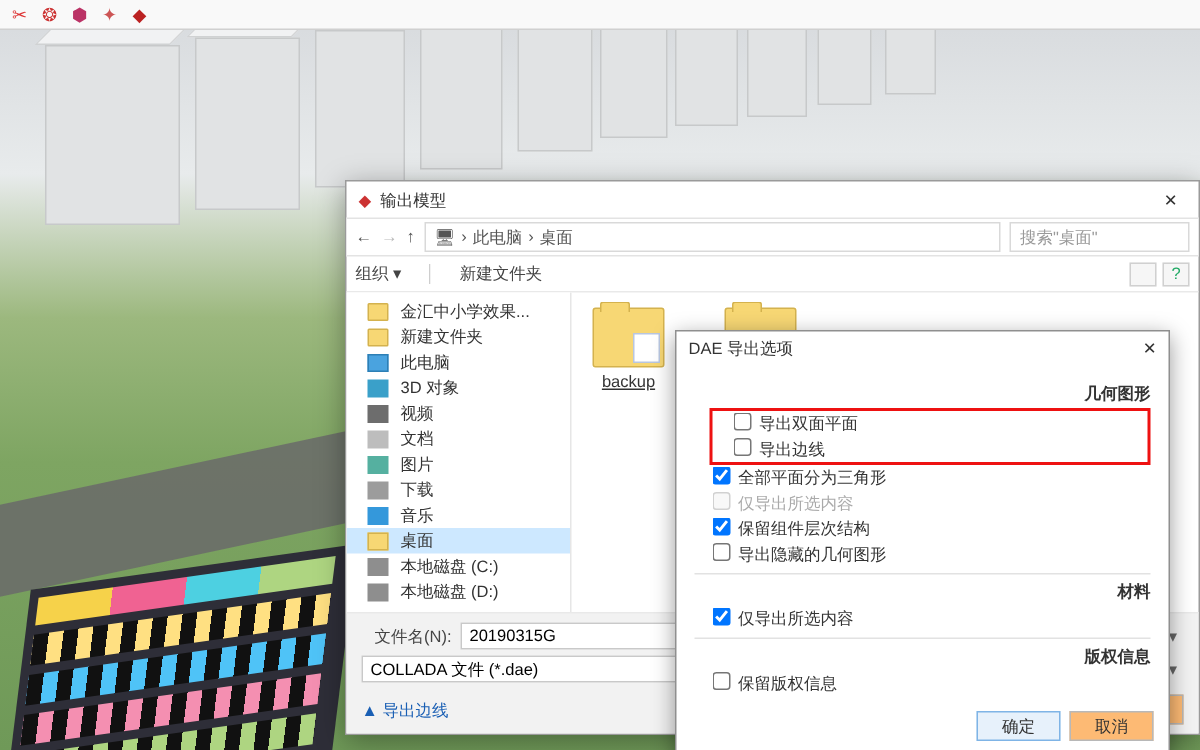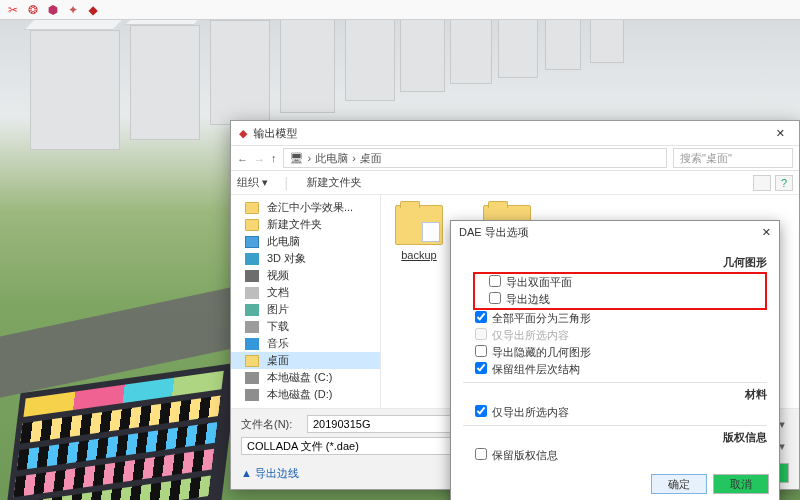--- a/index.html
+++ b/index.html
@@ -47,26 +47,26 @@
 .ico-drv { background: #8e8e8e; }
 
 .filepane { flex: 1; padding: 10px 8px; display: flex; gap: 28px; align-items: flex-start; }
 .fileitem { width: 60px; text-align: center; color: #333; text-decoration: underline; }
 .fileitem .thumb { width: 48px; height: 40px; margin: 0 auto 4px; background: #f7d774; border: 1px solid #d4b24e; border-radius: 2px; position: relative; }
 .fileitem .thumb::before { content:""; position:absolute; top:-5px; left:4px; width:18px; height:6px; background:#f7d774; border:1px solid #d4b24e; border-bottom:none; border-radius:2px 2px 0 0;}
 .fileitem .thumb::after { content:""; position:absolute; bottom:2px; right:2px; width:16px; height:18px; background:#fff; border:1px solid #b8c6e0;}
 
 .dlg-foot { border-top: 1px solid #e9e9e9; padding: 6px 10px; background: #f2f2f2; display: flex; flex-direction: column; gap: 4px; }
 .foot-row { display: flex; align-items: center; gap: 6px; }
-.foot-row label { width: 60px; color: #444; text-align: left; }
+.foot-row label { width: 60px; color: #444; text-align: right; }
 .foot-row .field { flex: 1; height: 18px; border: 1px solid #c9c9c9; background: #fff; padding: 0 5px; display:flex; align-items:center; }
 .foot-row .dd { width: 14px; text-align: center; color:#666; }
 .foot-btns { display: flex; justify-content: flex-end; gap: 6px; padding-top: 4px; align-items: center;}
 .foot-btns .link { color: #1a5fb4; cursor: pointer; margin-right:auto;}
-.btn { min-width: 60px; height: 20px; border: 1px solid #b8b8b8; background: #22c55e; display:flex; align-items:center; justify-content:center; color:#333; }
+.btn { min-width: 60px; height: 20px; border: 1px solid #b8b8b8; background: #fdba74; display:flex; align-items:center; justify-content:center; color:#333; }
 
 .options-dialog { position: absolute; top: 220px; left: 450px; width: 330px; background: #fff; border: 1px solid #8f8f8f; box-shadow: 0 4px 14px rgba(0,0,0,.4); font-size: 11px; }
 .opt-title { height: 22px; display:flex; align-items:center; padding:0 8px; color:#333; }
 .opt-title .spacer{flex:1;}
 .opt-body { padding: 8px 12px 4px; }
 .opt-group-label { font-weight: bold; color:#333; margin: 4px 0 2px; text-align: right; }
 .opt-check { display:flex; align-items:flex-start; gap:5px; padding:1px 0 1px 12px; color:#333; }
 .opt-check input { width:12px; height:12px; }
 .opt-check.disabled { color:#aaa; }
 .opt-highlight { border: 2px solid #e11; padding: 0 2px; margin-left: 10px; }
@@ -275,26 +275,26 @@
     </div>
     <label class="opt-check">
         <input type="checkbox" checked="" style="">
         <span>全部平面分为三角形</span>
       </label>
     <label class="opt-check disabled">
         <input type="checkbox" disabled="" style="">
         <span>仅导出所选内容</span>
       </label>
     <label class="opt-check">
+        <input type="checkbox" checked="" style="">
+        <span>保留组件层次结构</span>
+      </label>
+    <label class="opt-check">
         <input type="checkbox" style="">
         <span>导出隐藏的几何图形</span>
-      </label>
-    <label class="opt-check">
-        <input type="checkbox" checked="" style="">
-        <span>保留组件层次结构</span>
       </label>
     <hr class="sep">
     <div class="opt-group-label">材料</div>
     <label class="opt-check">
         <input type="checkbox" checked="" style="">
         <span>仅导出所选内容</span>
       </label>
     <hr class="sep">
     <div class="opt-group-label">版权信息</div>
     <label class="opt-check">

